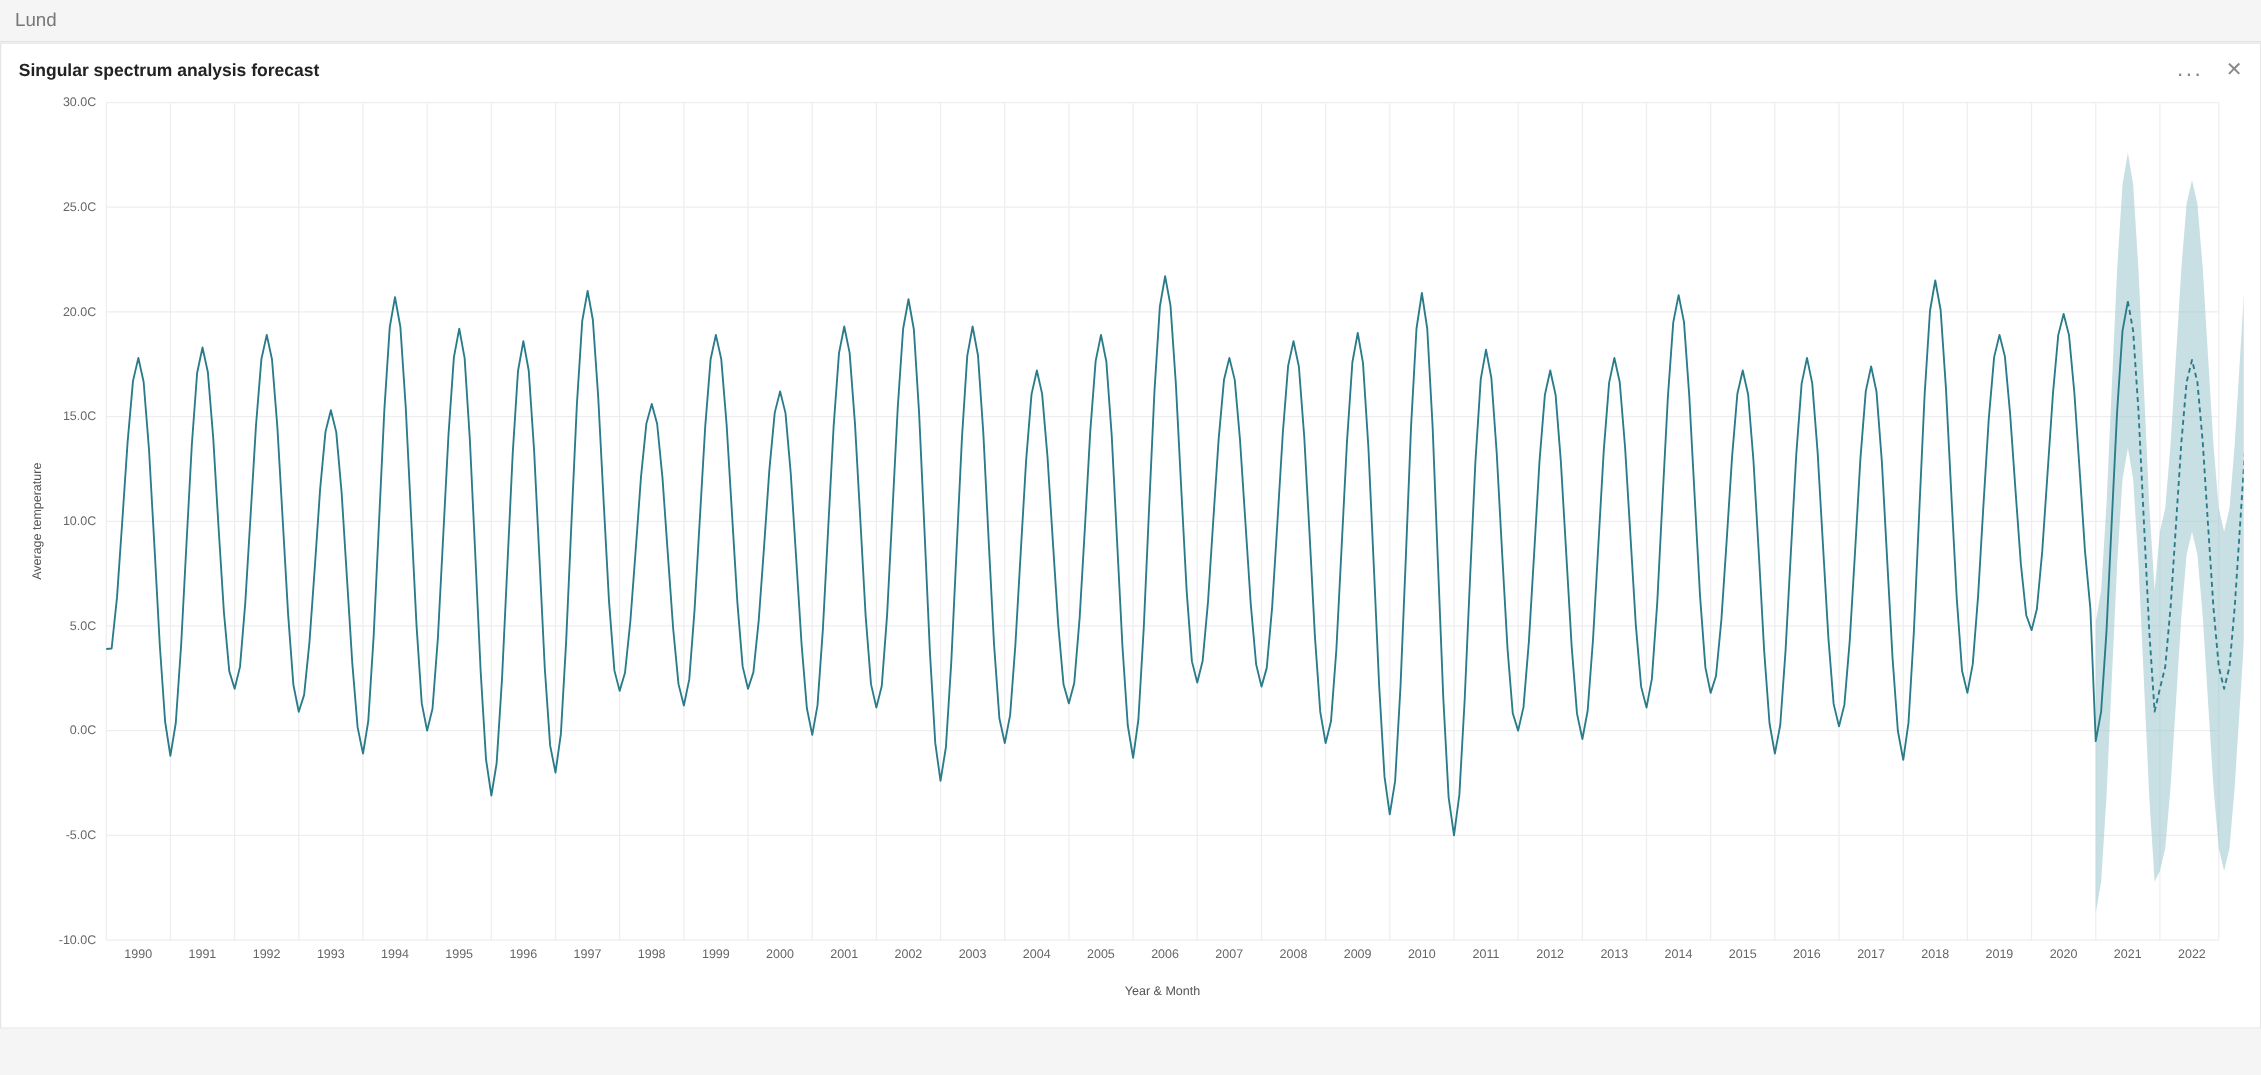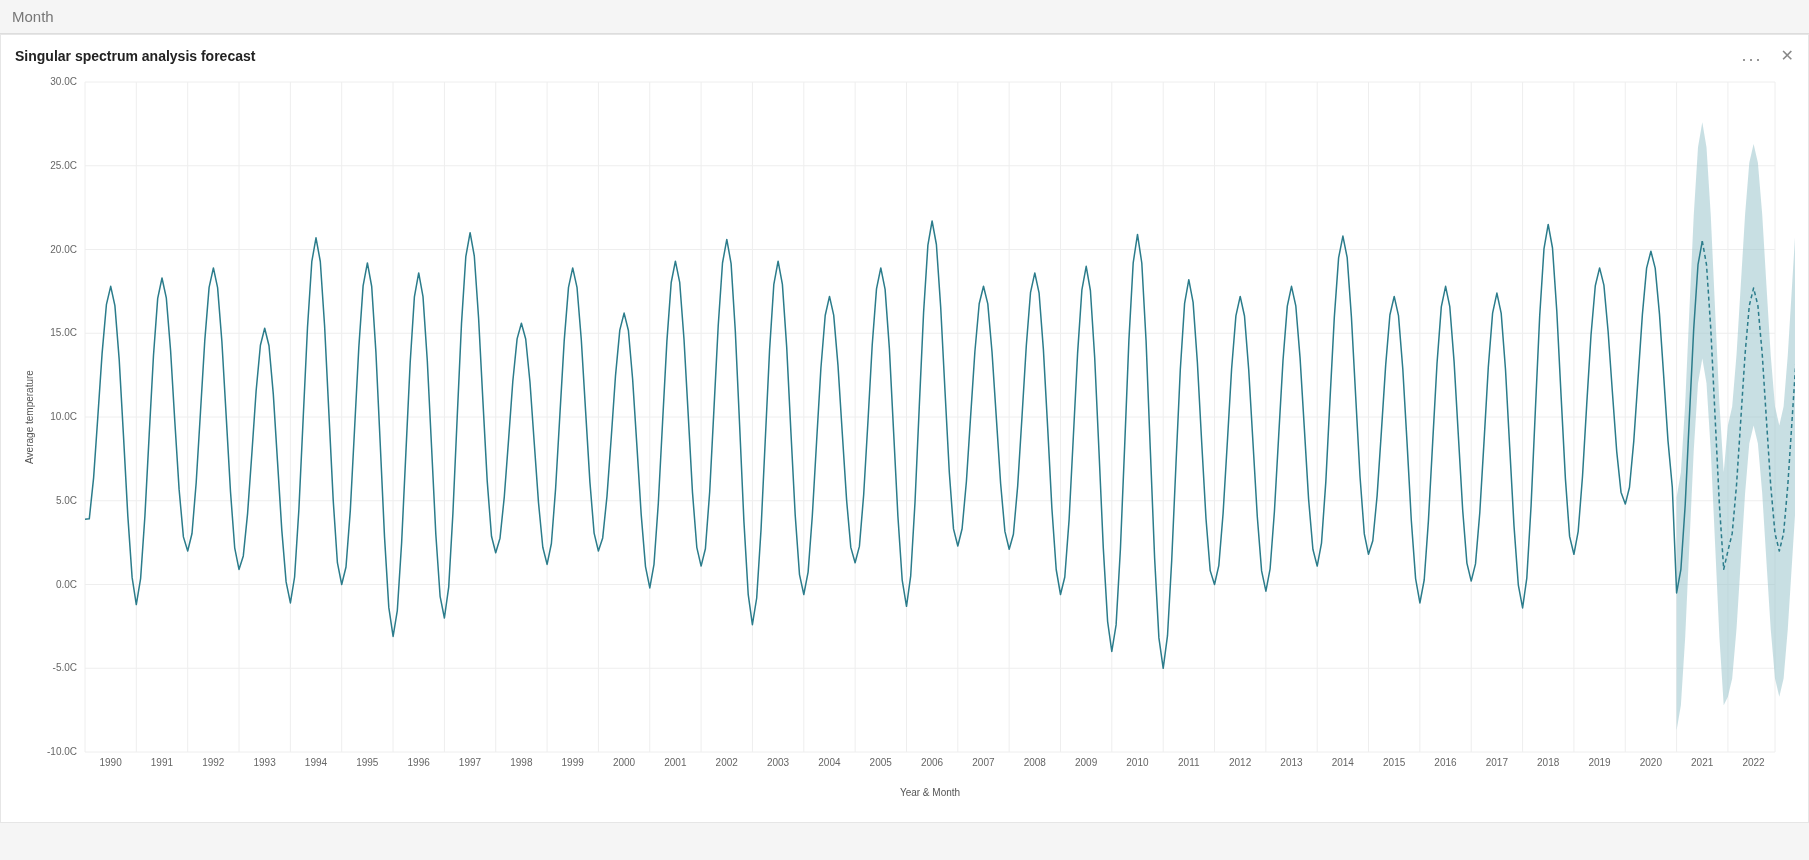--- a/index.html
+++ b/index.html
@@ -87,21 +87,21 @@
   }
   .conf-band {
     fill: #9bc4cc;
     opacity: 0.55;
   }
 </style>
 </head>
 <body>
 
 <div class="title-bar">
-  <span>Month</span>
+  <span>Lund</span>
 </div>
 
 <div class="card">
   <div class="card-header">
     <div class="card-title">Singular spectrum analysis forecast</div>
     <div class="card-actions">
       <span class="ellipsis">...</span>
       <span class="close-x">✕</span>
     </div>
   </div>

